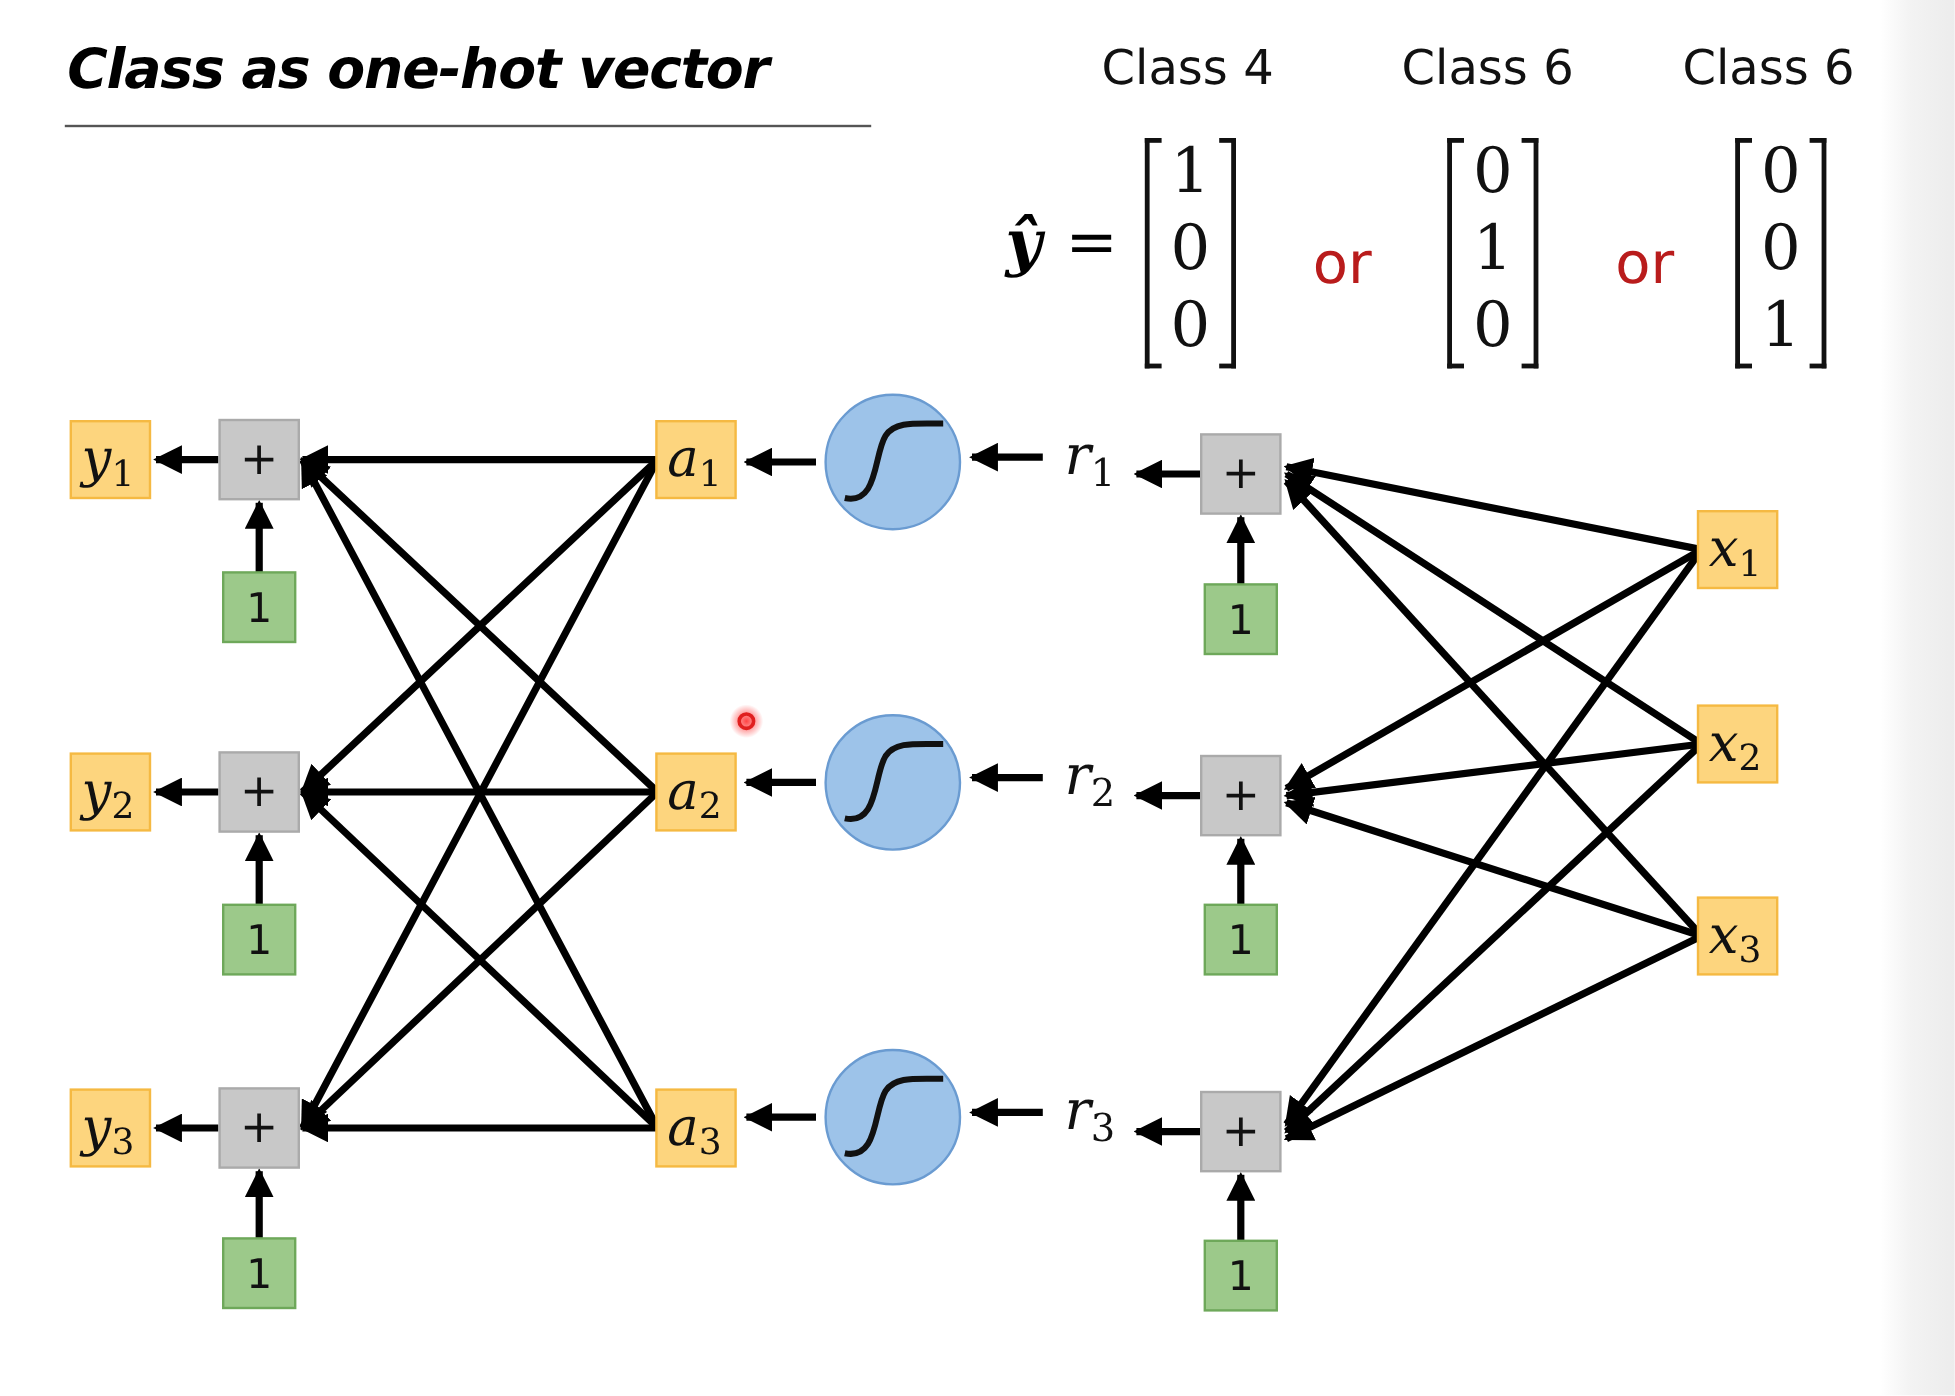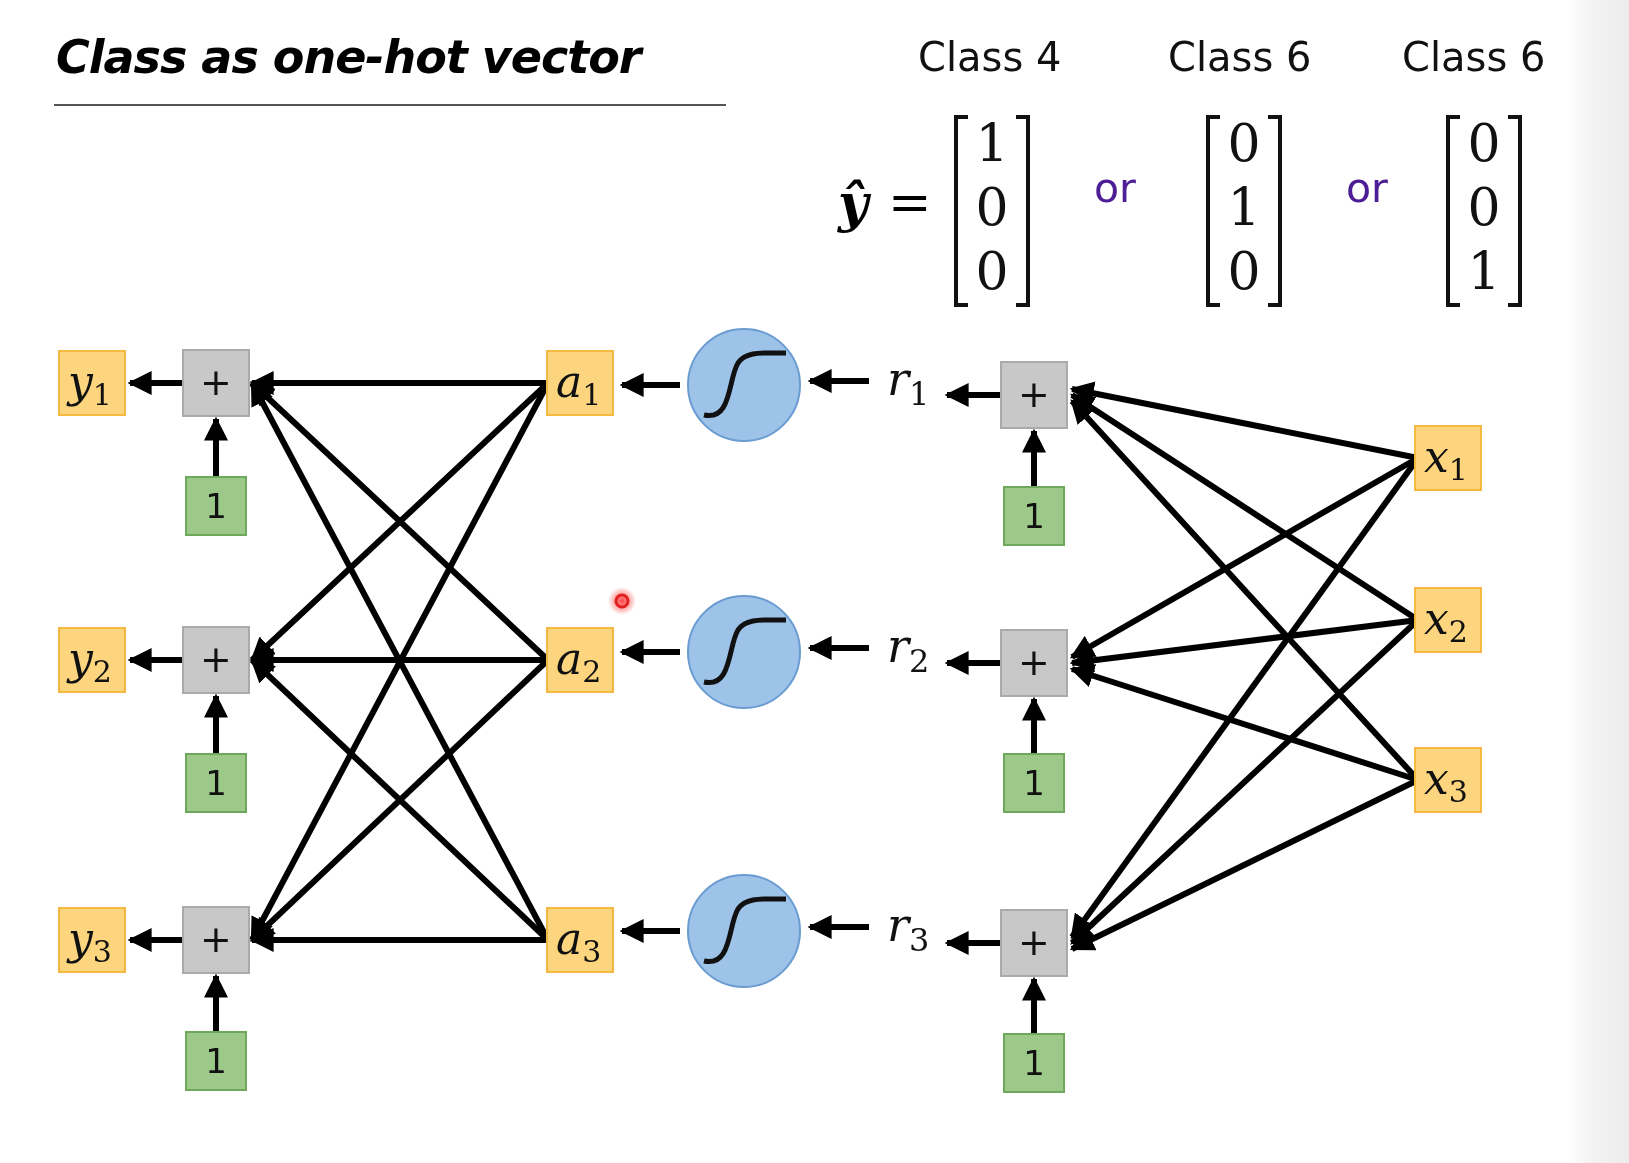--- a/index.html
+++ b/index.html
@@ -4,21 +4,21 @@
 <style>
   html, body { margin: 0; padding: 0; background: #ffffff; }
   body { width: 1629px; height: 1163px; position: relative; overflow: hidden; font-family: "Liberation Sans", sans-serif; }
   .right-edge { position: absolute; right: 0; top: 0; width: 62px; height: 1163px; background: linear-gradient(to right, #ffffff, #f3f3f3 40%, #ececec); }
   .title { position: absolute; left: 56px; top: 30px; font-family: "DejaVu Sans", sans-serif; font-weight: bold; font-style: italic; font-size: 46px; color: #000; letter-spacing: -1px; text-align: center; }
   .title-underline { position: absolute; left: 54px; top: 104px; width: 672px; height: 2px; background: #555; }
   .class-label { position: absolute; top: 34px; font-family: "DejaVu Sans", sans-serif; font-size: 40px; color: #111; }
   #c1 { left: 918px; } #c2 { left: 1168px; } #c3 { left: 1402px; }
   .yhat { position: absolute; left: 838px; top: 172px; font-family: "DejaVu Serif", serif; font-style: italic; font-weight: bold; font-size: 52px; }
   .eq { position: absolute; left: 888px; top: 172px; font-family: "DejaVu Serif", serif; font-size: 52px; }
-  .or { position: absolute; top: 164px; font-family: "DejaVu Sans", sans-serif; font-size: 41px; color: #4c1d95; }
+  .or { position: absolute; top: 192px; font-family: "DejaVu Sans", sans-serif; font-size: 48px; color: #b91c1c; }
   #or1 { left: 1094px; } #or2 { left: 1346px; }
   .vec { position: absolute; top: 115px; width: 76px; height: 188px; }
   .vec .br { position: absolute; top: 0; width: 10px; height: 184px; border: 4px solid #111; }
   .vec .bl { left: 0; border-right: none; }
   .vec .brr { right: 0; border-left: none; }
   .vec .cell { position: absolute; left: 0; width: 76px; text-align: center; font-family: "DejaVu Serif", serif; font-size: 52px; line-height: 60px; color: #111; }
   #v1 { left: 954px; } #v2 { left: 1206px; } #v3 { left: 1446px; }
   svg#net { position: absolute; left: 0; top: 0; }
   .node-text { font-family: "DejaVu Serif", serif; font-style: italic; }
   .sub { font-style: normal; }

